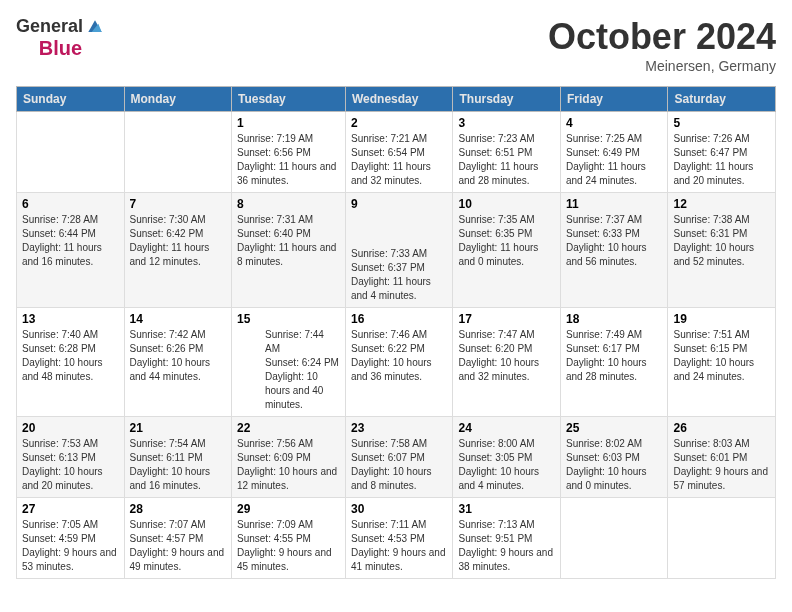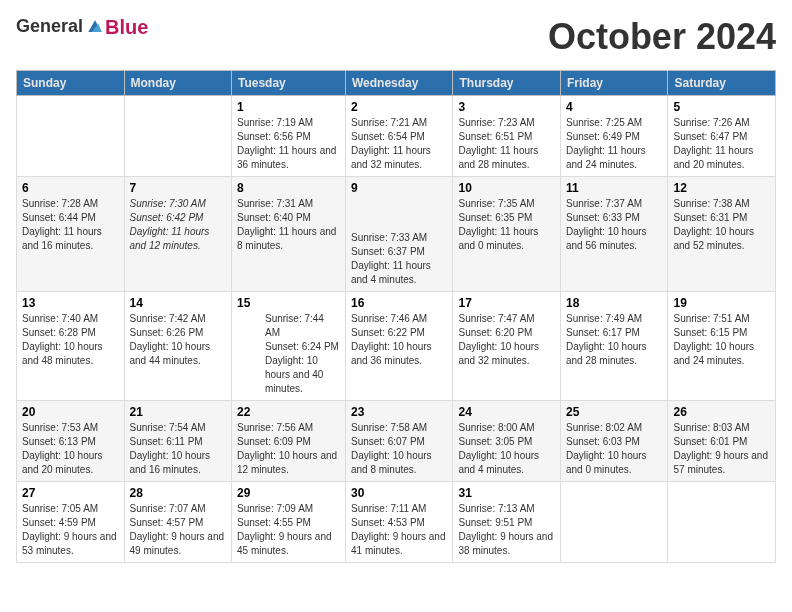--- a/index.html
+++ b/index.html
@@ -11,22 +11,22 @@
       padding: 16px;
     }
     .header {
       display: flex;
       justify-content: space-between;
       align-items: flex-start;
       margin-bottom: 12px;
     }
     .logo {
       display: flex;
-      flex-direction: row;
-      align-items: flex-start;
+      flex-direction: column;
+      align-items: center;
     }
     .logo-top {
       display: flex;
       align-items: center;
     }
     .logo-general {
       font-size: 18px;
       font-weight: bold;
       color: #333;
     }
@@ -102,20 +102,21 @@
       <span class="logo-general">General</span>
       <svg class="logo-icon" viewBox="0 0 24 24">
         <polygon points="4,18 12,4 20,18" fill="#2c6fad"></polygon>
         <polygon points="8,18 16,8 20,18" fill="#4a9fd4"></polygon>
       </svg>
     </div>
     <span class="logo-blue">Blue</span>
   </div>
   <div class="title-block">
     <div class="month-title">October 2024</div>
+    <div class="location">Meinersen, Germany</div>
   </div>
 </div>
 
 <table>
   <thead>
     <tr>
     <th>Sunday</th>
         <th>Monday</th>
         <th>Tuesday</th>
         <th>Wednesday</th>
@@ -161,21 +162,21 @@
       </tr>
       <tr>
         <td>
           <span class="day-num">6</span>
           <div class="day-info" style="white-space: pre-line;">Sunrise: 7:28 AM
 Sunset: 6:44 PM
 Daylight: 11 hours and 16 minutes.</div>
         </td>
         <td>
           <span class="day-num">7</span>
-          <div class="day-info" style="white-space: pre-line; font-style: italic;">Sunrise: 7:30 AM
+          <div class="day-info" style="white-space: pre-line;">Sunrise: 7:30 AM
 Sunset: 6:42 PM
 Daylight: 11 hours and 12 minutes.</div>
         </td>
         <td>
           <span class="day-num">8</span>
           <div class="day-info" style="white-space: pre-line;">Sunrise: 7:31 AM
 Sunset: 6:40 PM
 Daylight: 11 hours and 8 minutes.</div>
         </td>
         <td>

